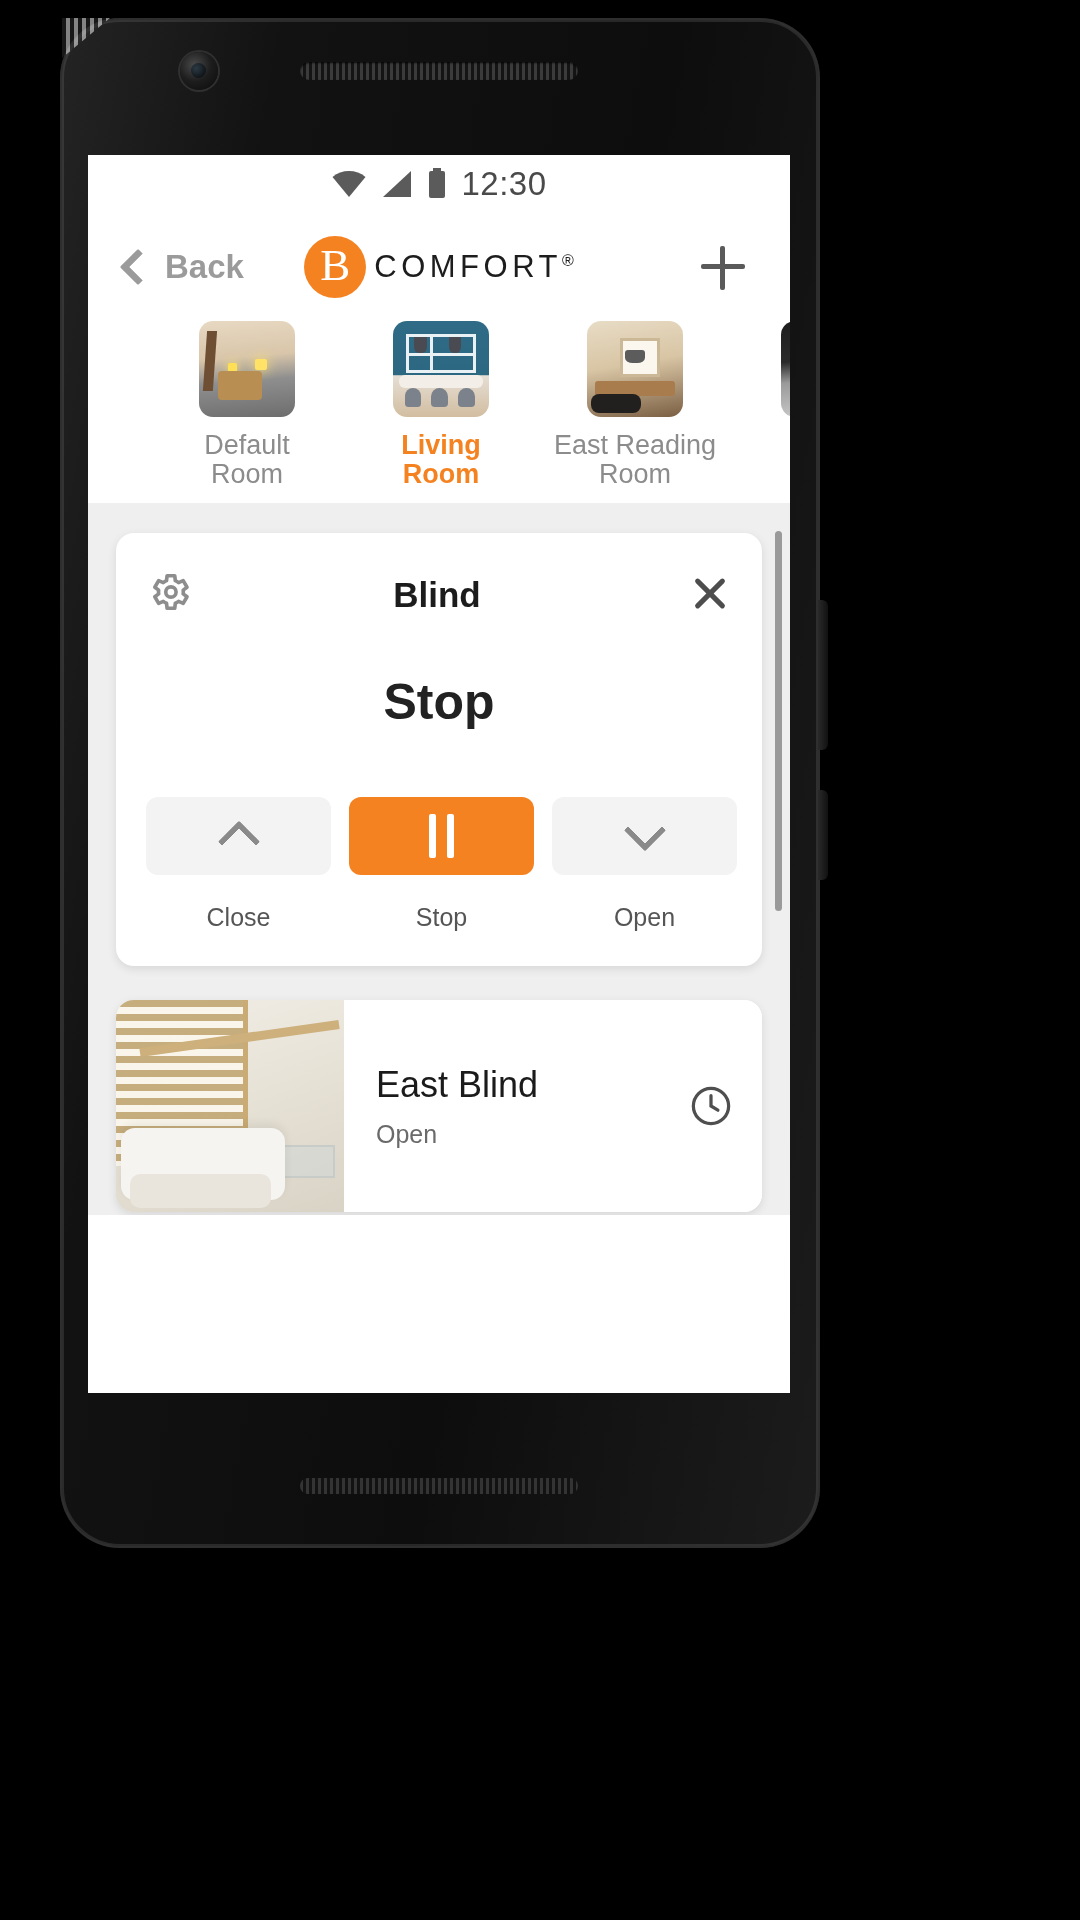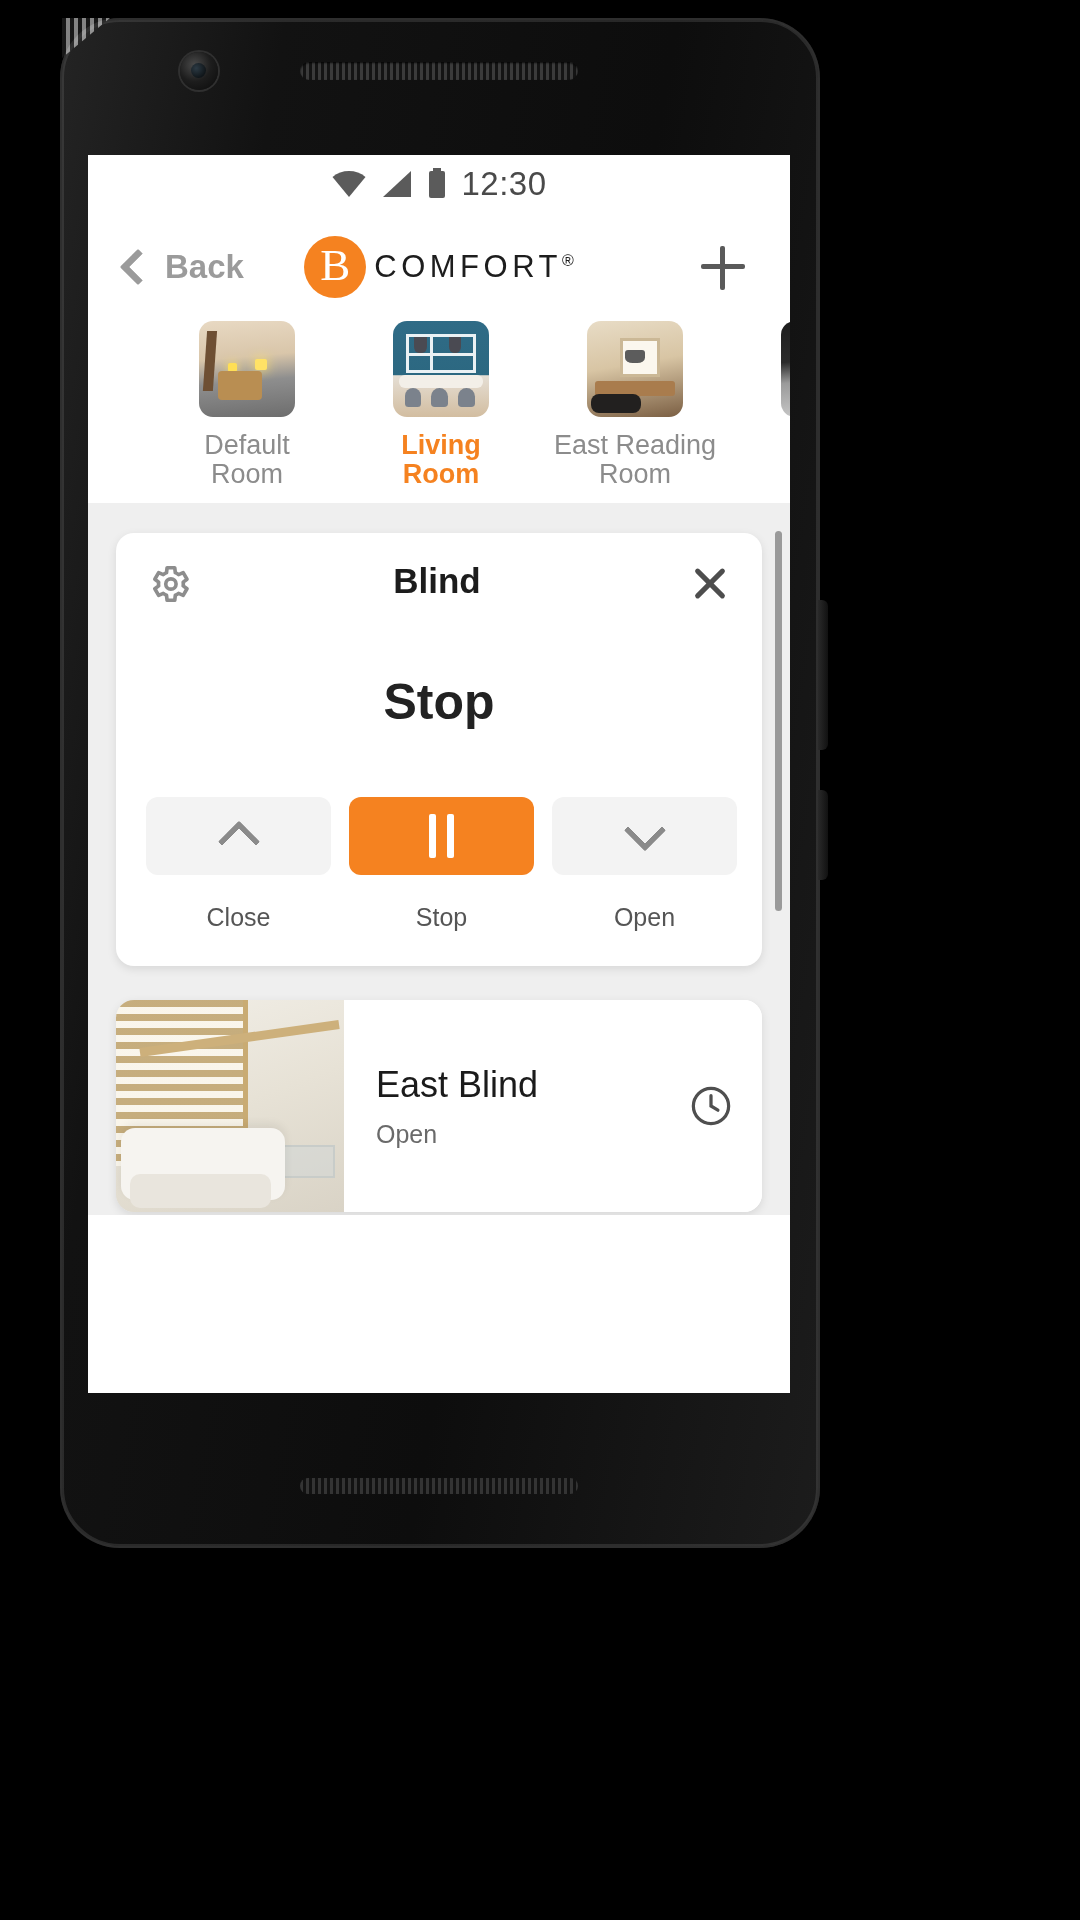--- a/index.html
+++ b/index.html
@@ -259,21 +259,21 @@
   }
 
   .card {
     background: #fff;
     border-radius: 18px;
     box-shadow: 0 3px 10px rgba(0,0,0,.10);
   }
 
   .blind-card { padding: 28px 30px 34px 30px; }
   .bc-top {
-    display: flex; align-items: flex-start; justify-content: space-between;
+    display: flex; align-items: flex-end; justify-content: space-between;
     height: 54px;
   }
   .gear { width: 46px; height: 46px; cursor:pointer; }
   .bc-title {
     font-size: 35px; font-weight: bold; color: #1c1c1c;
     flex: 1; text-align: center; margin-left: -6px;
   }
   .close-x { width: 44px; height: 44px; position: relative; cursor:pointer; }
   .close-x:before, .close-x:after {
     content:""; position:absolute; left:2px; top:20px; width:40px; height:5px;

